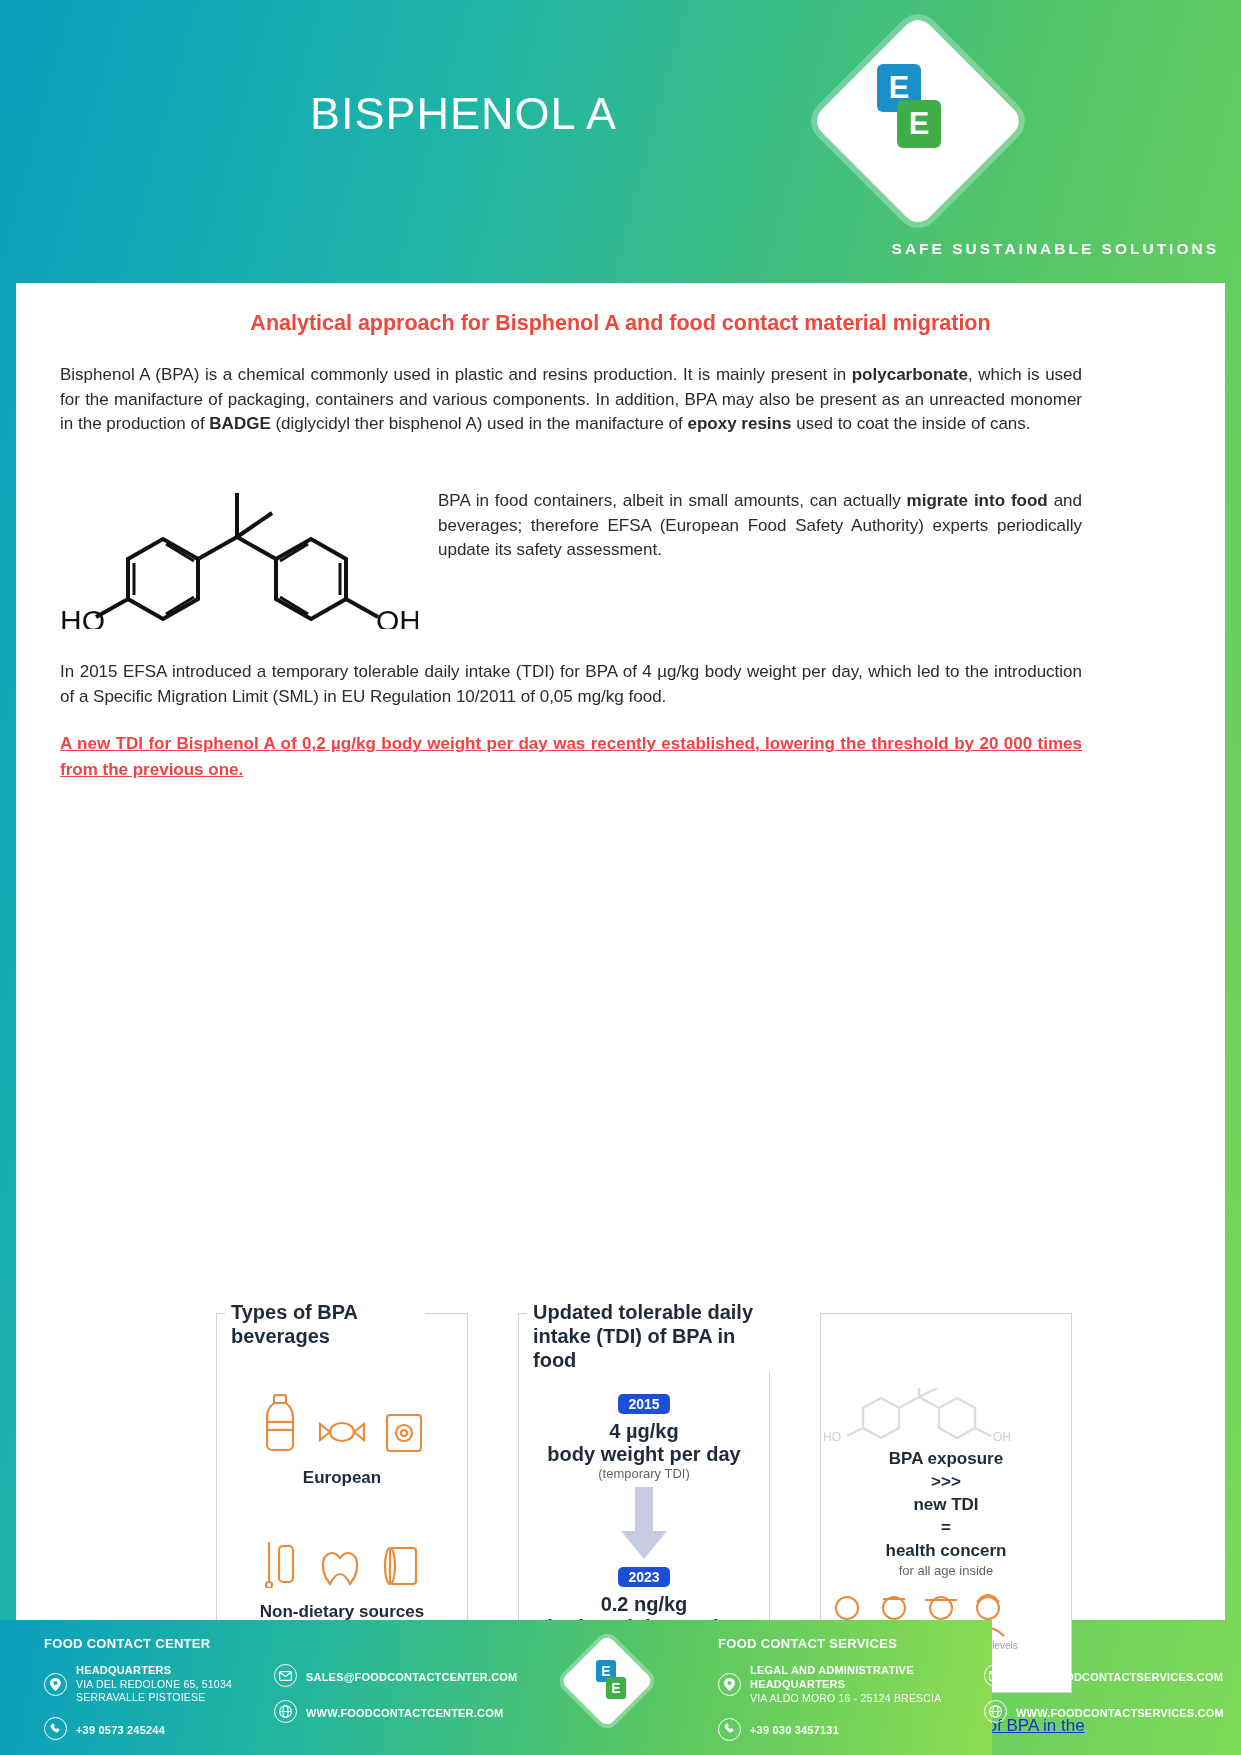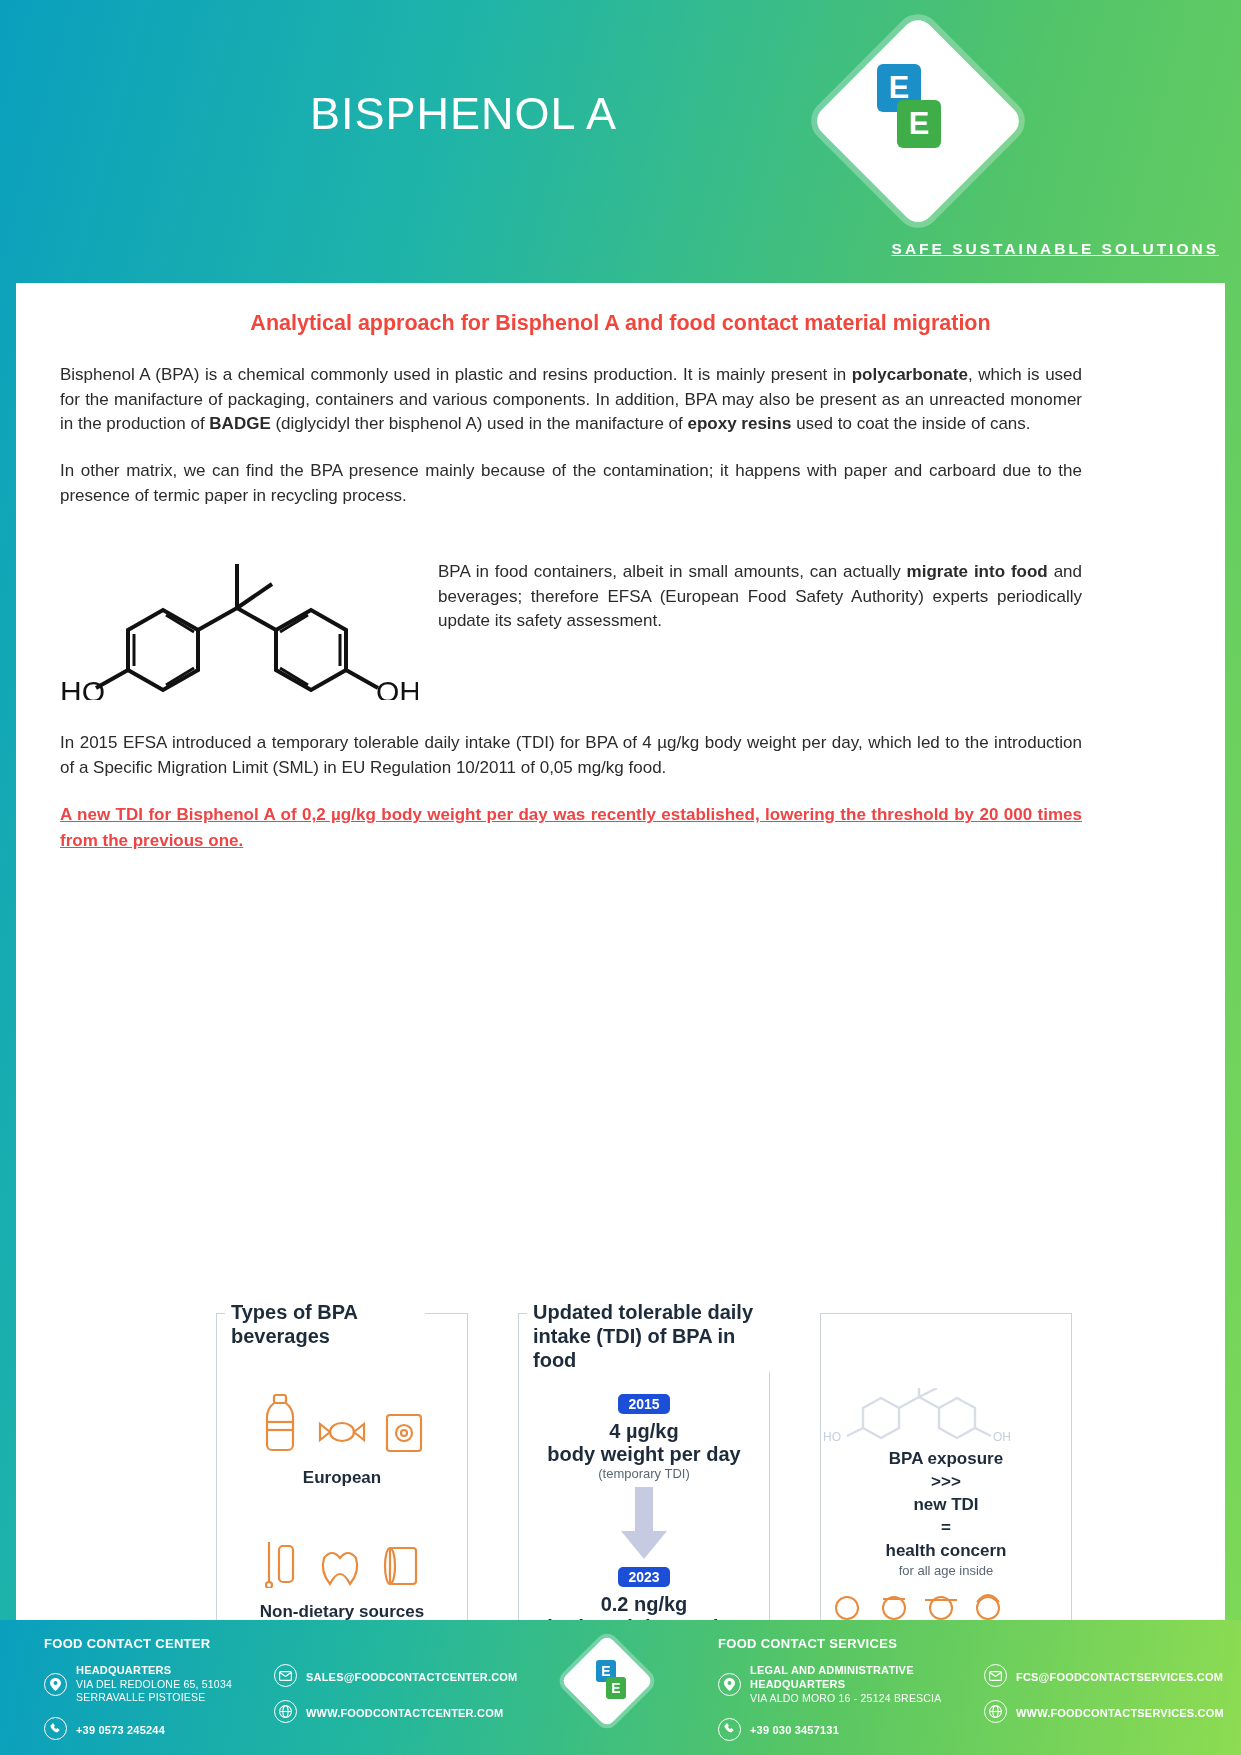--- a/index.html
+++ b/index.html
@@ -45,21 +45,21 @@
   .logo-letters { position:absolute; left:52px; top:48px; width:110px; height:110px; }
   .logo-sq {
     position:absolute; width:44px; height:48px; border-radius:6px;
     color:#fff; font-weight:bold; font-size:31px; line-height:48px; text-align:center;
     font-family:"Liberation Sans", sans-serif;
   }
   .logo-sq.blue { background:#1b8fc7; left:14px; top:2px; }
   .logo-sq.green { background:#3fae49; left:34px; top:38px; }
   .header-tagline {
     position:absolute; right: 22px; top: 240px;
-    color:#ffffff; font-size: 15.5px; letter-spacing: 3px; font-weight: bold; text-decoration: underline;
+    color:#ffffff; font-size: 15.5px; letter-spacing: 3px; font-weight: bold;
   }
   
   .sheet {
     position:absolute; left: 16px; top: 283px; width: 1209px; height: 1337px;
     background:#ffffff;
   }
   .doc-title {
     margin: 28px 0 0 0;
     text-align:center;
     color:#f0463c;
@@ -124,21 +124,21 @@
   .grey-arrow { width: 54px; height: 78px; margin: 4px auto; display:block; }
   .exposure-line { font-size: 17px; font-weight:bold; color:#1d2b3a; line-height:1.35; }
   .footnote { font-size: 10px; color:#9aa3ad; }
   .caption-link {
     position:absolute; left: 150px; top: 1430px; width: 920px;
     text-align:center; color:#1a2fd0; font-size: 17px; line-height:1.5;
     text-decoration: underline;
   }
   
   .footer {
-    position:absolute; left:0; top: 1620px; width:1241px; height: 135px;
+    position:absolute; left:0; top: 1620px; width:992px; height: 135px;
     background: linear-gradient(100deg, #0a9fbe 0%, #22b69f 30%, #58c663 66%, #8ddc52 100%);
     color:#ffffff;
     text-decoration:underline;
   }
   .f-col { position:absolute; top: 16px; }
   .f-title { font-size: 13px; font-weight:bold; letter-spacing:0.3px; }
   .f-item { display:flex; align-items:center; gap:9px; margin-top: 13px; }
   .f-circle {
     width: 23px; height:23px; border-radius: 50%;
     border: 1.4px solid #ffffff; display:flex; align-items:center; justify-content:center;
@@ -182,21 +182,20 @@
   </div>
 
   <div class="sheet">
 
     <div class="doc-title">Analytical approach for Bisphenol A and food contact material migration</div>
 
     <div class="body-col">
 
       <p class="para"><span>Bisphenol A (BPA) is a chemical commonly used in plastic and resins production. It is mainly present in </span><b>polycarbonate</b><span>, which is used for the manifacture of packaging, containers and various components. In addition, BPA may also be present as an unreacted monomer in the production of </span><b>BADGE</b><span> (diglycidyl ther bisphenol A) used in the manifacture of </span><b>epoxy resins</b><span> used to coat the inside of cans.</span></p>
 
-      <p class="para">In other matrix, we can find the BPA presence mainly because of the contamination; it happens with paper and carboard due to the presence of termic paper in recycling process.</p>
 
       <div class="molecule-row">
         <div class="molecule">
           <svg width="360" height="170" viewBox="0 0 360 170">
             <g stroke="#111" stroke-width="4" fill="none">
 
               <polygon points="70,100 105,80 140,100 140,140 105,160 70,140"></polygon>
               <line x1="76" y1="104" x2="76" y2="136" stroke-width="3"></line>
               <line x1="108" y1="85" x2="136" y2="102" stroke-width="3"></line>
               <line x1="108" y1="155" x2="136" y2="138" stroke-width="3"></line>

